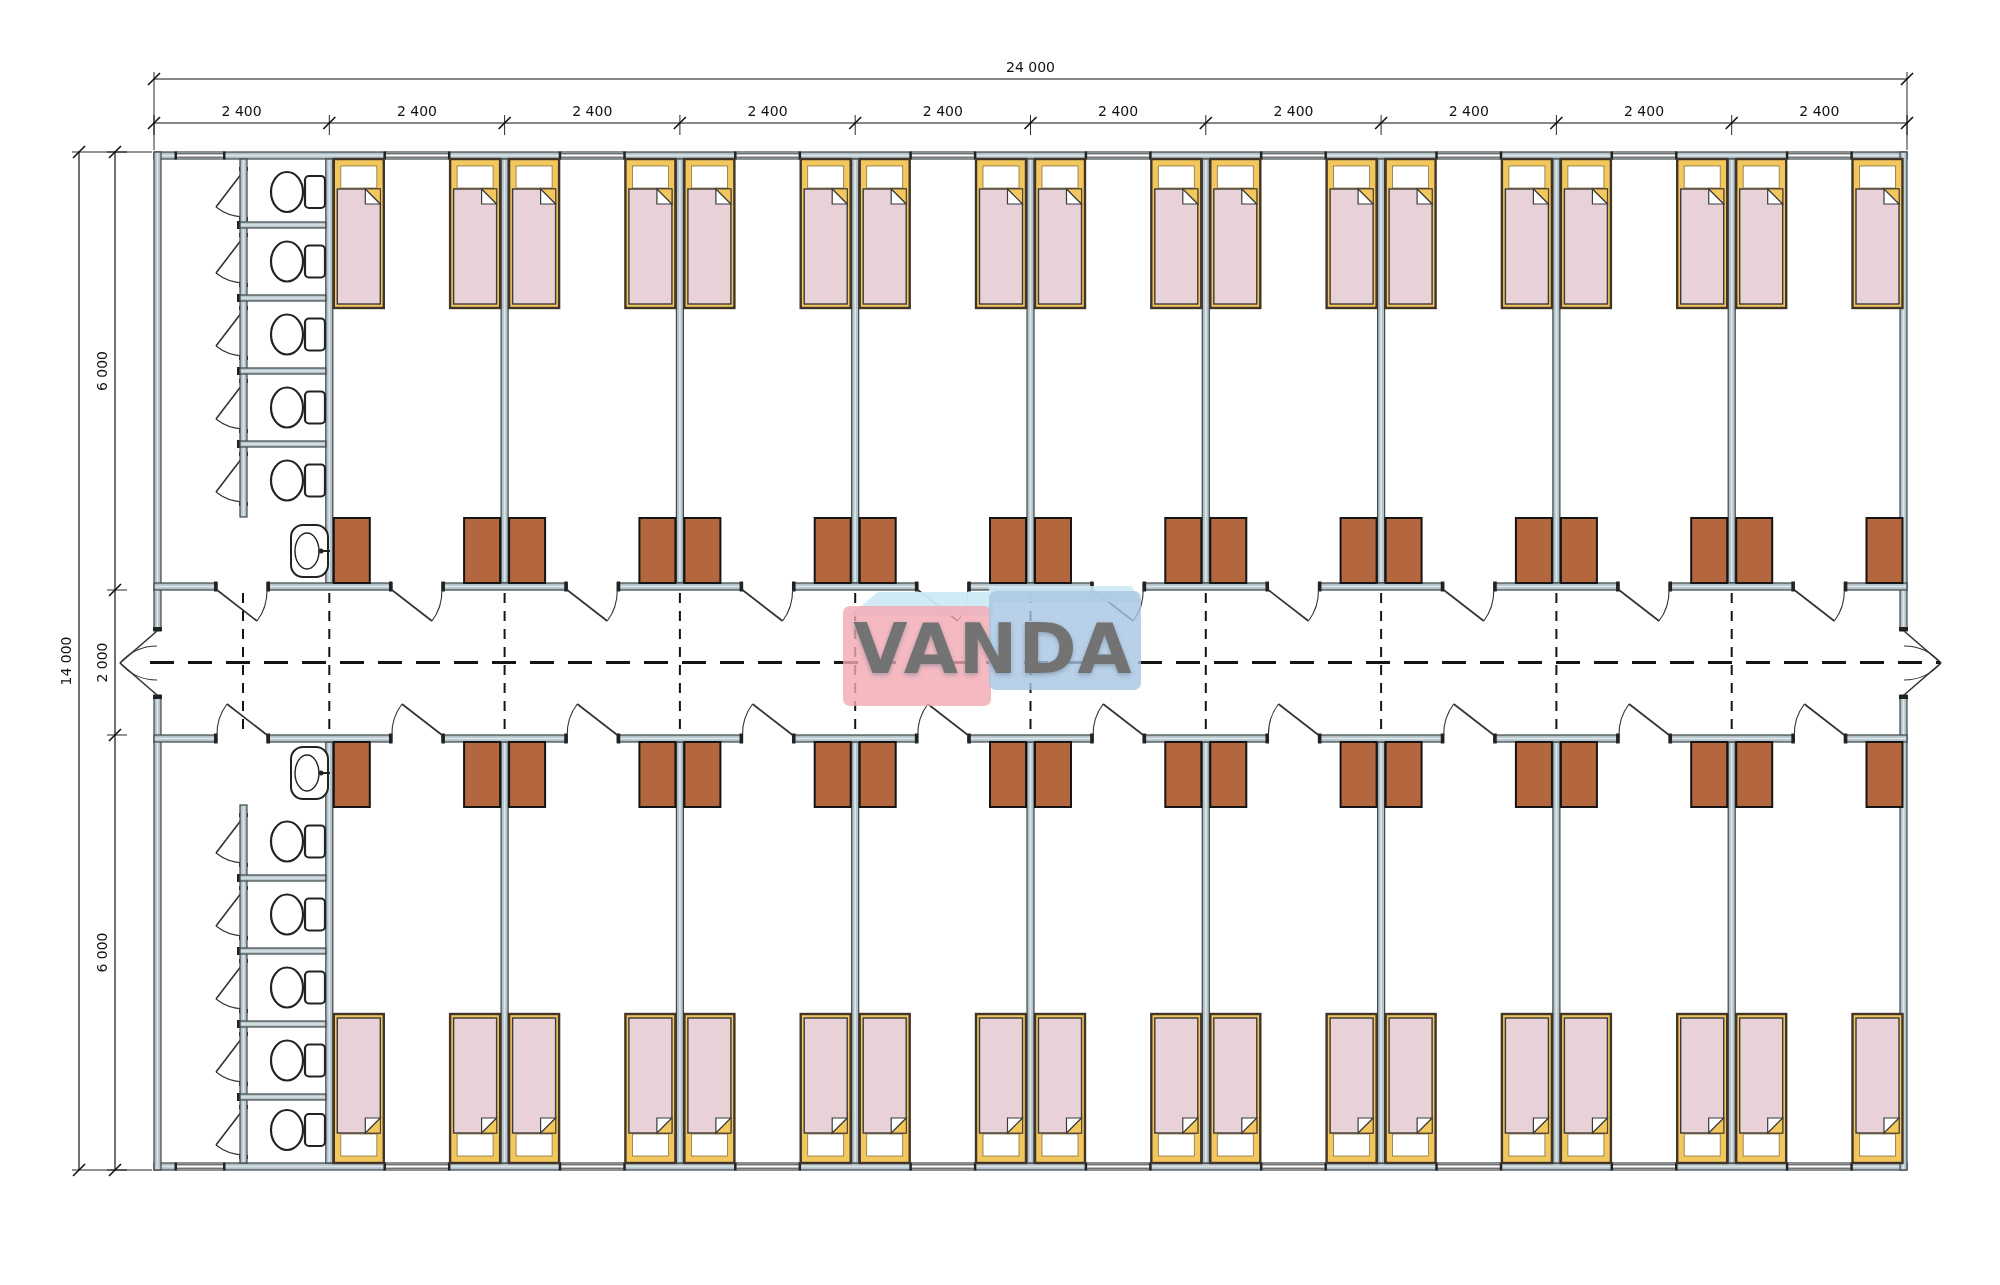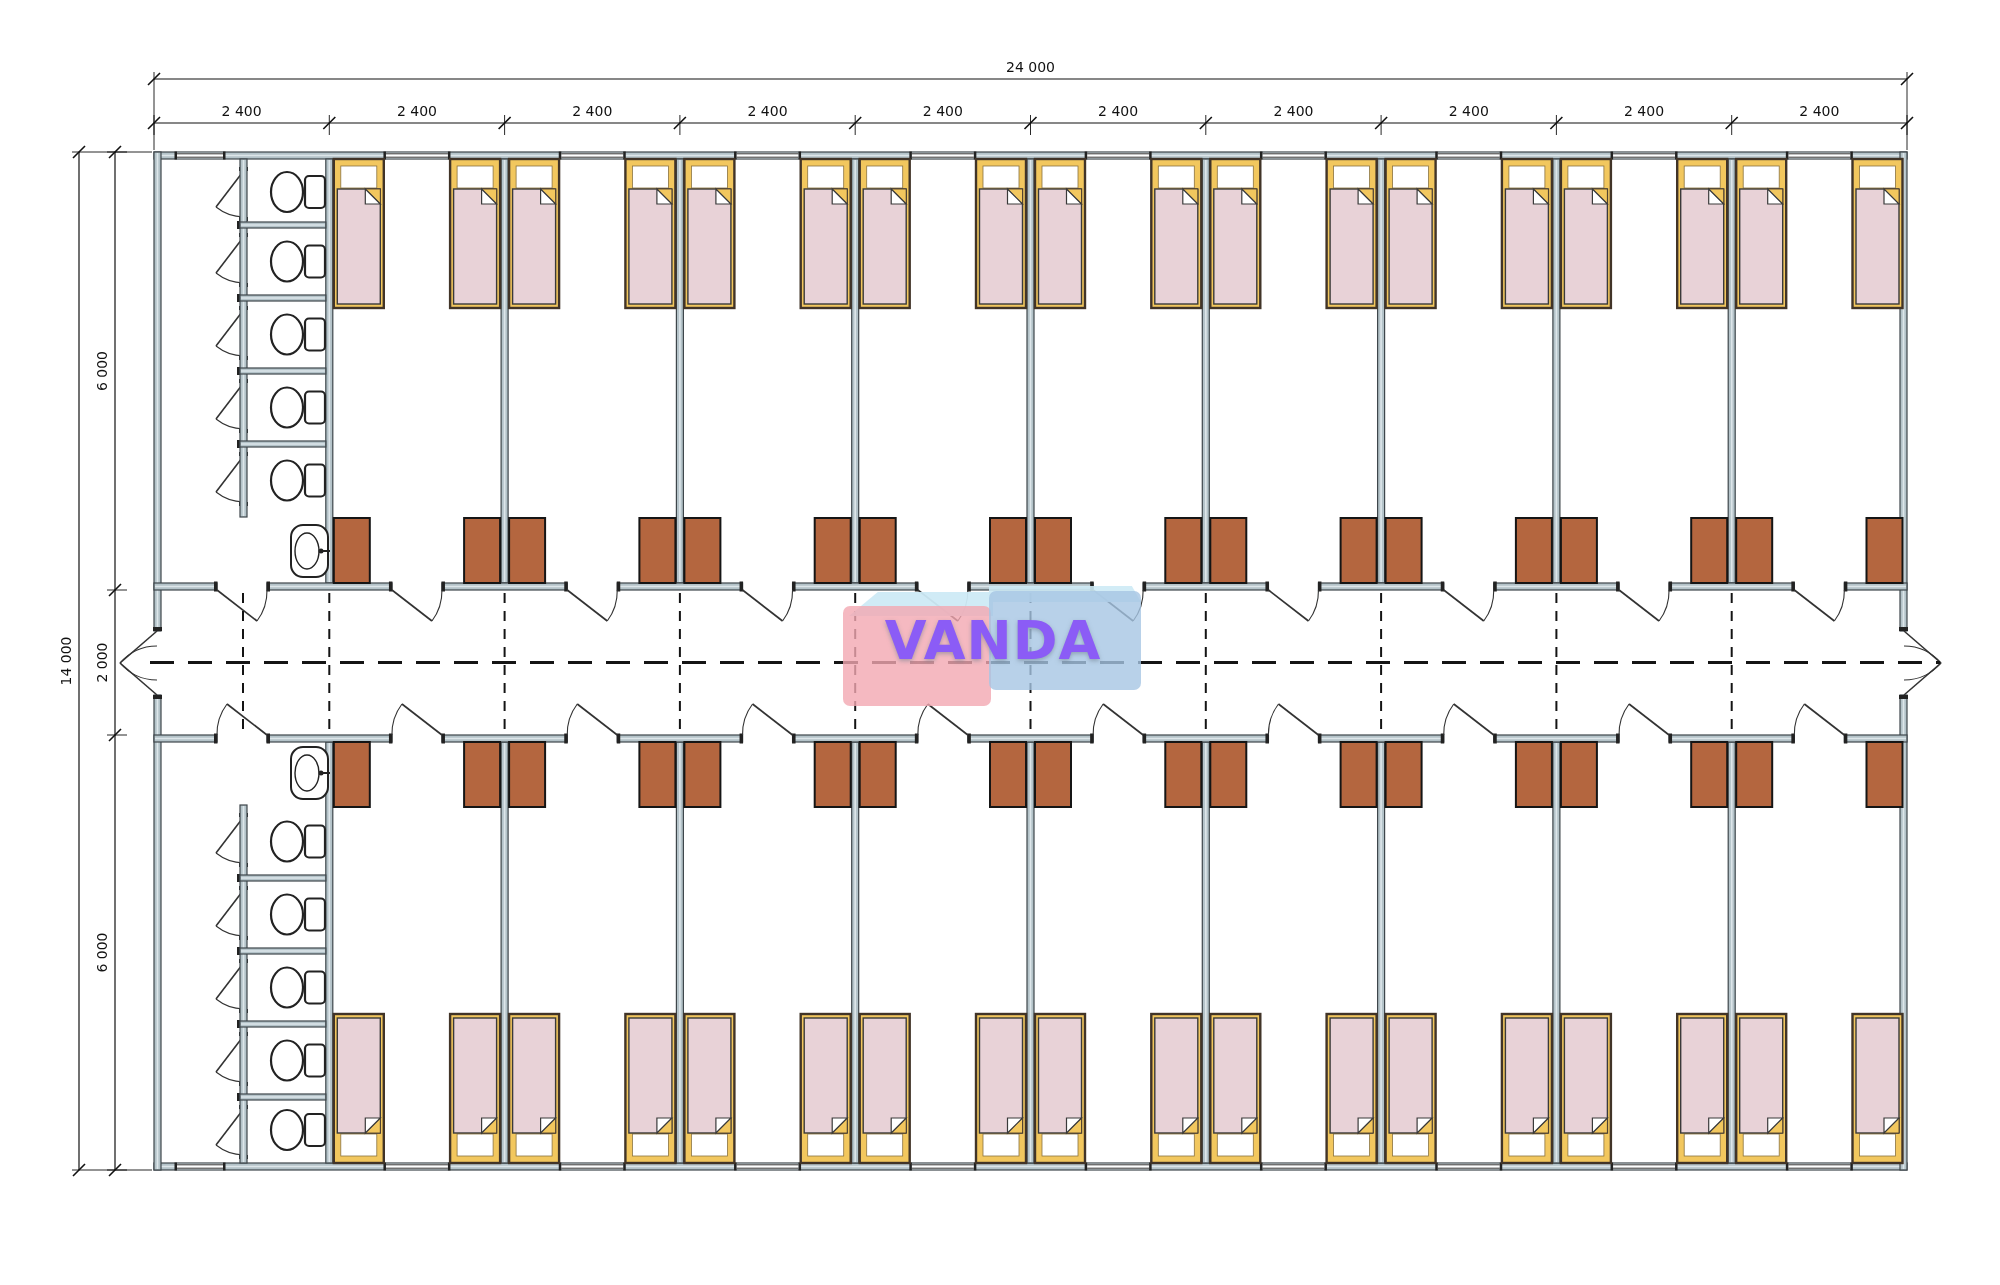--- a/index.html
+++ b/index.html
@@ -8,21 +8,21 @@
   svg text{font-family:"DejaVu Sans", sans-serif;}
   .watermark{position:absolute;left:843px;top:586px;width:300px;height:130px;pointer-events:none;}
   .wm-box{position:absolute;}
   .wm-cyan1{left:6px;top:6px;width:144px;height:24px;background:rgba(205,234,245,0.95);
             clip-path:polygon(20% 0,100% 0,100% 100%,0 100%);}
   .wm-cyan2{left:146px;top:0px;width:152px;height:16px;background:rgba(205,234,245,0.9);
             clip-path:polygon(0 0,94% 0,100% 100%,0 100%);}
   .wm-red{left:0px;top:20px;width:148px;height:100px;border-radius:7px;}
   .wm-blue{left:146px;top:5px;width:152px;height:99px;border-radius:7px;}
   .wm-text{position:absolute;left:50%;top:28px;transform:translateX(-50%);
-           font-size:54px;font-weight:bold;line-height:1;color:#8b5cf6;letter-spacing:1px;
+           font-size:70px;font-weight:bold;line-height:1;color:#737373;letter-spacing:1px;
            text-shadow:0 2px 4px rgba(110,125,140,0.55);white-space:nowrap;}
 </style>
 </head>
 <body>
 
 <div class="stage">
   <svg id="plan" width="2000" height="1285" viewBox="0 0 2000 1285">
       <rect x="154" y="152" width="1753" height="7" fill="#b4c3c9" stroke="#3e464b" stroke-width="1.2"></rect>
       <line x1="155" y1="155.5" x2="1906" y2="155.5" stroke="#dde6ea" stroke-width="1.6"></line>
       <rect x="154" y="1163" width="1753" height="7" fill="#b4c3c9" stroke="#3e464b" stroke-width="1.2"></rect>

